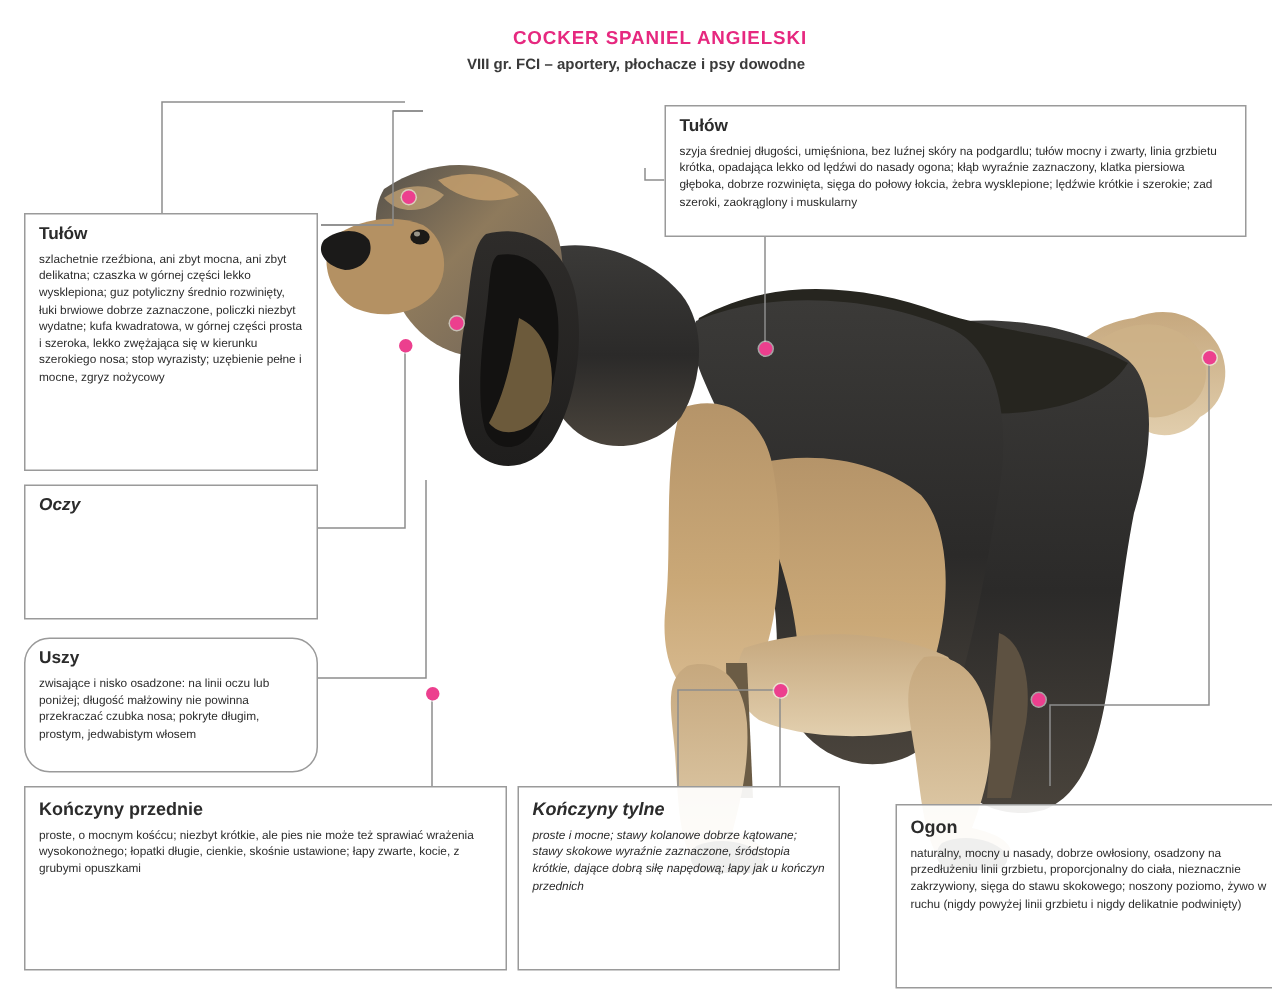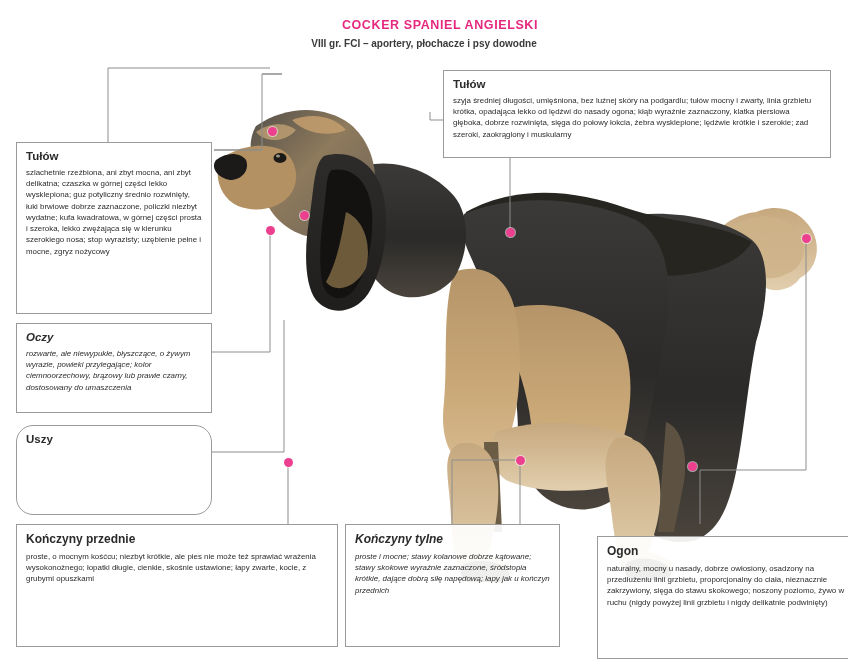--- a/index.html
+++ b/index.html
@@ -211,25 +211,25 @@
   <div class="dot" style="left:802px;top:234px;"></div>
   <div class="dot" style="left:688px;top:462px;"></div>
 
   <div class="box" id="box-head">
     <h4>Tułów</h4>
     <p>szlachetnie rzeźbiona, ani zbyt mocna, ani zbyt delikatna; czaszka w górnej części lekko wysklepiona; guz potyliczny średnio rozwinięty, łuki brwiowe dobrze zaznaczone, policzki niezbyt wydatne; kufa kwadratowa, w górnej części prosta i szeroka, lekko zwężająca się w kierunku szerokiego nosa; stop wyrazisty; uzębienie pełne i mocne, zgryz nożycowy</p>
   </div>
 
   <div class="box" id="box-eyes">
     <h4>Oczy</h4>
-    <p>rozwarte, ale niewypukłe, błyszczące, o żywym wyrazie, powieki przylegające; kolor ciemnoorzechowy, brązowy lub prawie czarny, dostosowany do umaszczenia</p>
   </div>
 
   <div class="box" id="box-ears">
     <h4>Uszy</h4>
+    <p>zwisające i nisko osadzone: na linii oczu lub poniżej; długość małżowiny nie powinna przekraczać czubka nosa; pokryte długim, prostym, jedwabistym włosem</p>
   </div>
 
   <div class="box big" id="box-front">
     <h4>Kończyny przednie</h4>
     <p>proste, o mocnym kośćcu; niezbyt krótkie, ale pies nie może też sprawiać wrażenia wysokonożnego; łopatki długie, cienkie, skośnie ustawione; łapy zwarte, kocie, z grubymi opuszkami</p>
   </div>
 
   <div class="box" id="box-body">
     <h4>Tułów</h4>
     <p>szyja średniej długości, umięśniona, bez luźnej skóry na podgardlu; tułów mocny i zwarty, linia grzbietu krótka, opadająca lekko od lędźwi do nasady ogona; kłąb wyraźnie zaznaczony, klatka piersiowa głęboka, dobrze rozwinięta, sięga do połowy łokcia, żebra wysklepione; lędźwie krótkie i szerokie; zad szeroki, zaokrąglony i muskularny</p>

